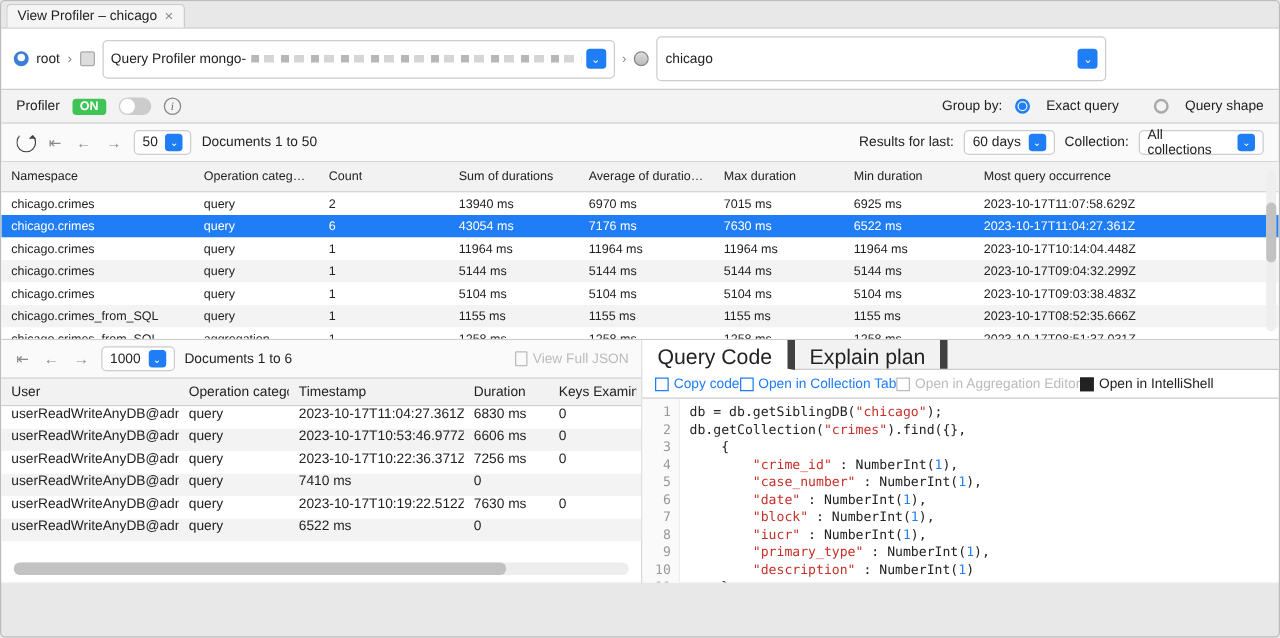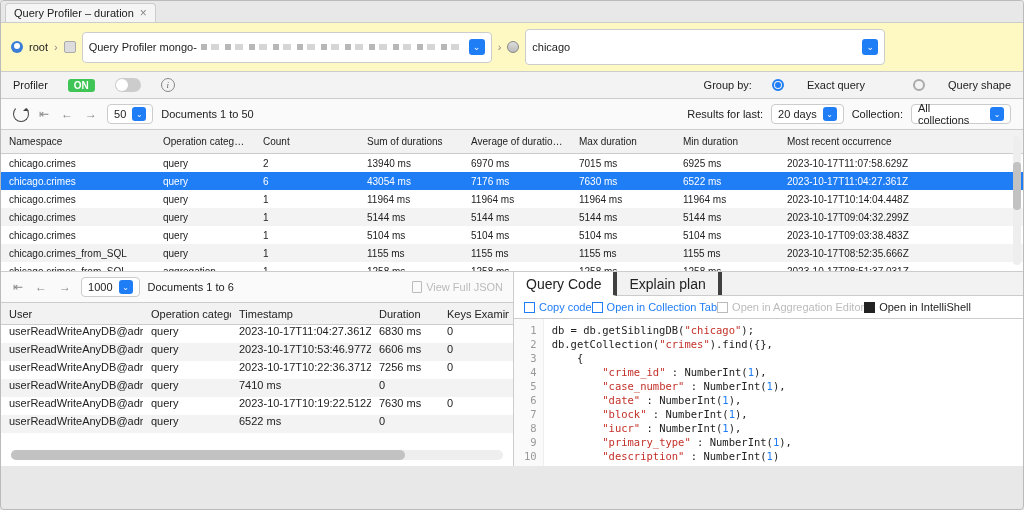--- a/index.html
+++ b/index.html
@@ -2,32 +2,32 @@
 <html><head>
 <meta charset="utf-8">
 <style>
 * { box-sizing: border-box; margin: 0; padding: 0; }
 body { font-family: -apple-system, BlinkMacSystemFont, "Segoe UI", Arial, sans-serif; font-size: 11px; background: #e8e8e8; color: #222; width: 1024px; height: 510px; overflow: hidden; border: 1px solid #bbb; border-radius: 4px; }
 
 .tabbar { display: flex; background: #e8e8e8; border-bottom: 1px solid #ccc; height: 22px; align-items: flex-end; padding-left: 4px; }
 .tab { background: #f5f5f5; border: 1px solid #ccc; border-bottom: none; border-radius: 4px 4px 0 0; padding: 3px 8px; font-size: 11px; display: flex; align-items: center; gap: 6px; }
 .tab .close { color: #888; font-size: 12px; line-height: 1; }
 
-.breadcrumb { display: flex; align-items: center; gap: 6px; padding: 6px 10px; background: #fef9c3; border-bottom: 1px solid #ccc; font-size: 11px; }
+.breadcrumb { display: flex; align-items: center; gap: 6px; padding: 6px 10px; background: #ffffff; border-bottom: 1px solid #ccc; font-size: 11px; }
 .breadcrumb .user-icon { width: 12px; height: 12px; background: #3a7ed8; border-radius: 50%; display:inline-block; position:relative; }
 .breadcrumb .user-icon:after{content:"";position:absolute;width:6px;height:6px;background:#fff;border-radius:50%;top:2px;left:3px;}
 .breadcrumb .chev { color: #888; }
 .breadcrumb .server-icon { width:12px;height:12px;background:#ddd;border:1px solid #aaa;border-radius:2px;display:inline-block; }
 .breadcrumb .conn-box { background:#fff; border:1px solid #ccc; border-radius:4px; padding:2px 6px; display:flex; align-items:center; gap:4px; width:410px; height:31px; }
 .breadcrumb .conn-box .bars { flex:1; height:6px; background: repeating-linear-gradient(90deg,#333 0 6px,#fff 6px 10px,#888 10px 18px,#fff 18px 24px); opacity:.35;}
 .breadcrumb .blue-cap { width:16px; height:16px; background:#1f7df5; border-radius:3px; color:#fff; font-size:9px; display:flex;align-items:center;justify-content:center; }
 .breadcrumb .db-icon { width:12px;height:12px;border-radius:50%;border:1px solid #888;display:inline-block; background:linear-gradient(#ddd,#bbb);}
 .breadcrumb .db-select { background:#fff;border:1px solid #ccc;border-radius:4px;padding:2px 6px;width:360px;height:36px;display:flex;align-items:center;justify-content:space-between; }
 
-.toolbar { display:flex; align-items:center; gap:20px; padding:6px 12px; background:#f3f3f3; border-bottom:1px solid #ccc; }
+.toolbar { display:flex; align-items:center; gap:10px; padding:6px 12px; background:#f3f3f3; border-bottom:1px solid #ccc; }
 .toolbar .on-badge { background:#3fc456; color:#fff; padding:1px 6px; border-radius:3px; font-weight:600; font-size:10px; }
 .toggle { width:26px;height:14px;background:#ccc;border-radius:7px;position:relative; }
 .toggle:after{content:"";position:absolute;width:12px;height:12px;background:#fff;border-radius:50%;top:1px;left:1px;}
 .info-icon { width:14px;height:14px;border:1px solid #888;border-radius:50%;display:flex;align-items:center;justify-content:center;font-size:9px;color:#666;font-style:italic;font-family:Georgia,serif;}
 .spacer { flex:1; }
 .radio { width:12px;height:12px;border:2px solid #1f7df5;border-radius:50%;display:inline-block;position:relative;margin-right:3px; }
 .radio.checked:after{content:"";position:absolute;width:6px;height:6px;background:#1f7df5;border-radius:50%;top:1px;left:1px;}
 .radio.off{border-color:#aaa;}
 
 .filterbar { display:flex;align-items:center;gap:8px;padding:5px 12px;background:#fafafa;border-bottom:1px solid #ccc; }
@@ -57,37 +57,37 @@
 .thead2, .trow2 { display:grid; grid-template-columns:142px 88px 140px 68px 70px; font-size:11px;}
 .thead2{background:#f2f2f2;border-bottom:1px solid #ccc;height:22px;align-items:center;}
 .thead2>div,.trow2>div{padding:0 8px;white-space:nowrap;overflow:hidden;}
 .trow2{height:18px;background:#fff;}
 .trow2:nth-child(even){background:#f3f3f3;}
 .hzscroll{height:10px;background:#eee;margin:8px 10px 6px;border-radius:5px;position:relative;}
 .hzscroll:after{content:"";position:absolute;left:0;top:0;width:80%;height:10px;background:#c2c2c2;border-radius:5px;}
 
 .bottom-right{flex:1;display:flex;flex-direction:column;background:#fff;}
 .tabs2{display:flex;border-bottom:1px solid #ccc;background:#f2f2f2;height:24px;}
-.tab2{padding:4px 12px;font-size:14px;border-right:4px solid #404040;}
+.tab2{padding:4px 12px;font-size:17px;border-right:6px solid #404040;}
 .tab2.active{background:#fff;border-bottom:1px solid #fff;margin-bottom:-1px;}
 .codebar{display:flex;align-items:center;padding:5px 10px;border-bottom:1px solid #ccc;font-size:11px;}
 .small-icon{width:11px;height:11px;border:1px solid currentColor;display:inline-block;}
 .codebar .dis{color:#bbb;}
 .code-area{display:flex;font-family:Menlo,Consolas,monospace;font-size:10.5px;line-height:14px;flex:1;overflow:hidden;}
 .gutter{background:#fafafa;color:#999;text-align:right;padding:4px 6px 4px 10px;border-right:1px solid #eee;white-space:pre;}
 .code{padding:4px 8px;white-space:pre;flex:1;}
 .c-str{color:#c4312a;}
 .c-num{color:#1f7df5;}
 </style>
 </head>
 <body>
 
 <div class="tabbar">
   <div class="tab">
-    <span>Query Profiler – duration</span>
+    <span>View Profiler – chicago</span>
     <span class="close">×</span>
   </div>
 </div>
 
 <div class="breadcrumb">
   <span class="user-icon"></span>
   <span>root</span>
   <span class="chev">›</span>
   <span class="server-icon"></span>
   <div class="conn-box">
@@ -123,40 +123,40 @@
   <span class="arrow-btn">←</span>
   <span class="arrow-btn">→</span>
   <div class="select-small">
     <span>50</span>
     <span class="cap">⌄</span>
   </div>
   <span class="doc-count">Documents 1 to 50</span>
   <span class="spacer"></span>
   <span>Results for last:</span>
   <div class="select-small">
-    <span>20 days</span>
+    <span>60 days</span>
     <span class="cap">⌄</span>
   </div>
   <span>Collection:</span>
   <div class="select-small" style="width:100px">
     <span>All collections</span>
     <span class="cap">⌄</span>
   </div>
 </div>
 
 <div class="table-wrap">
   <div class="thead">
     <div>Namespace</div>
     <div>Operation category</div>
     <div>Count</div>
     <div>Sum of durations</div>
     <div>Average of durations</div>
     <div>Max duration</div>
     <div>Min duration</div>
-    <div>Most recent occurrence</div>
+    <div>Most query occurrence</div>
   </div>
   <div id="main-rows">
       <div class="trow">
         <div>chicago.crimes</div>
         <div>query</div>
         <div>2</div>
         <div>13940 ms</div>
         <div>6970 ms</div>
         <div>7015 ms</div>
         <div>6925 ms</div>

